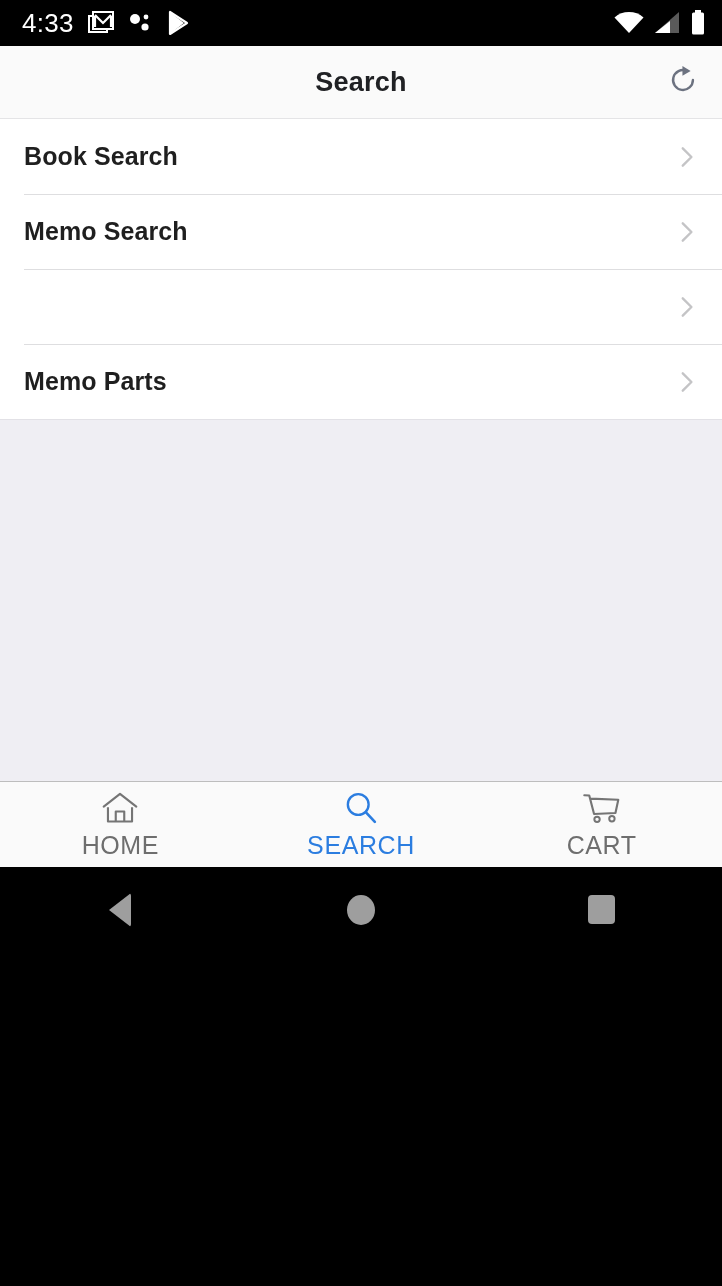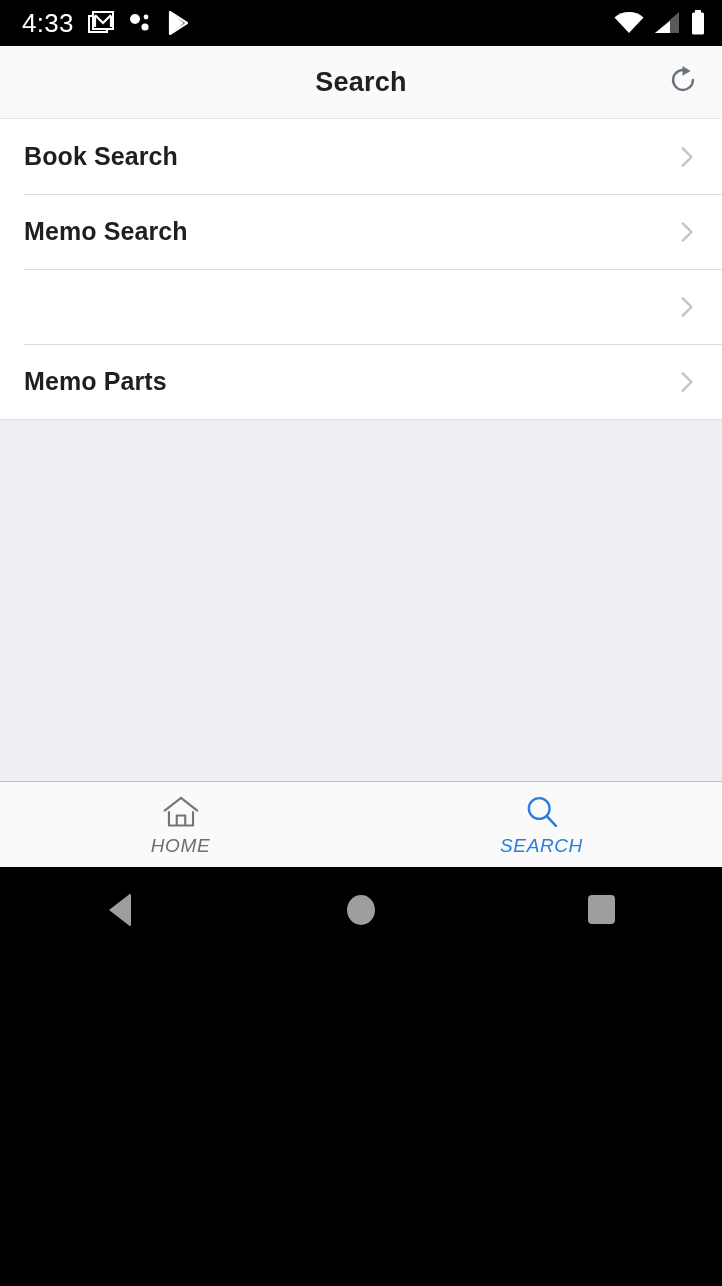--- a/index.html
+++ b/index.html
@@ -137,24 +137,23 @@
     height: 100%;
     display: flex;
     flex-direction: column;
     align-items: center;
     justify-content: center;
     gap: 4px;
     cursor: pointer;
   }
   .tab-icon { height: 38px; display: flex; align-items: center; justify-content: center; }
   .tab-label {
-    font-size: 19px;
+    font-size: 25px;
     letter-spacing: 0.6px;
     color: #6e6e6e;
-    font-style: italic;
   }
   .tab.active .tab-label { color: #2b7de0; }
 
   
   .nav-bar {
     height: 85px;
     background: #000000;
     display: flex;
     align-items: center;
     flex: 0 0 auto;
@@ -304,20 +303,30 @@
     <div class="tab active">
       <span class="tab-icon">
         <svg width="38" height="36" viewBox="0 0 26 26">
           <circle cx="11" cy="10.5" r="7.5" fill="none" stroke="#2b7de0" stroke-width="1.7"></circle>
           <path d="M16.6 16.2 L23 23" fill="none" stroke="#2b7de0" stroke-width="1.9" stroke-linecap="round"></path>
         </svg>
       </span>
       <span class="tab-label">SEARCH</span>
     </div>
 
+    <div class="tab">
+      <span class="tab-icon">
+        <svg width="40" height="34" viewBox="0 0 28 24">
+          <path d="M1.5 3 L5 3.2 L8.4 16.2 L23.5 15.5 L25.5 6.2 L6 5.4" fill="none" stroke="#757575" stroke-width="1.5" stroke-linecap="round" stroke-linejoin="round"></path>
+          <circle cx="10.5" cy="20" r="1.9" fill="none" stroke="#757575" stroke-width="1.4"></circle>
+          <circle cx="21" cy="19.6" r="1.9" fill="none" stroke="#757575" stroke-width="1.4"></circle>
+        </svg>
+      </span>
+      <span class="tab-label">CART</span>
+    </div>
 
   </div>
 
   <div class="nav-bar">
     <div class="nav-btn">
       <span class="nav-back"></span>
     </div>
     <div class="nav-btn">
       <span class="nav-home"></span>
     </div>

